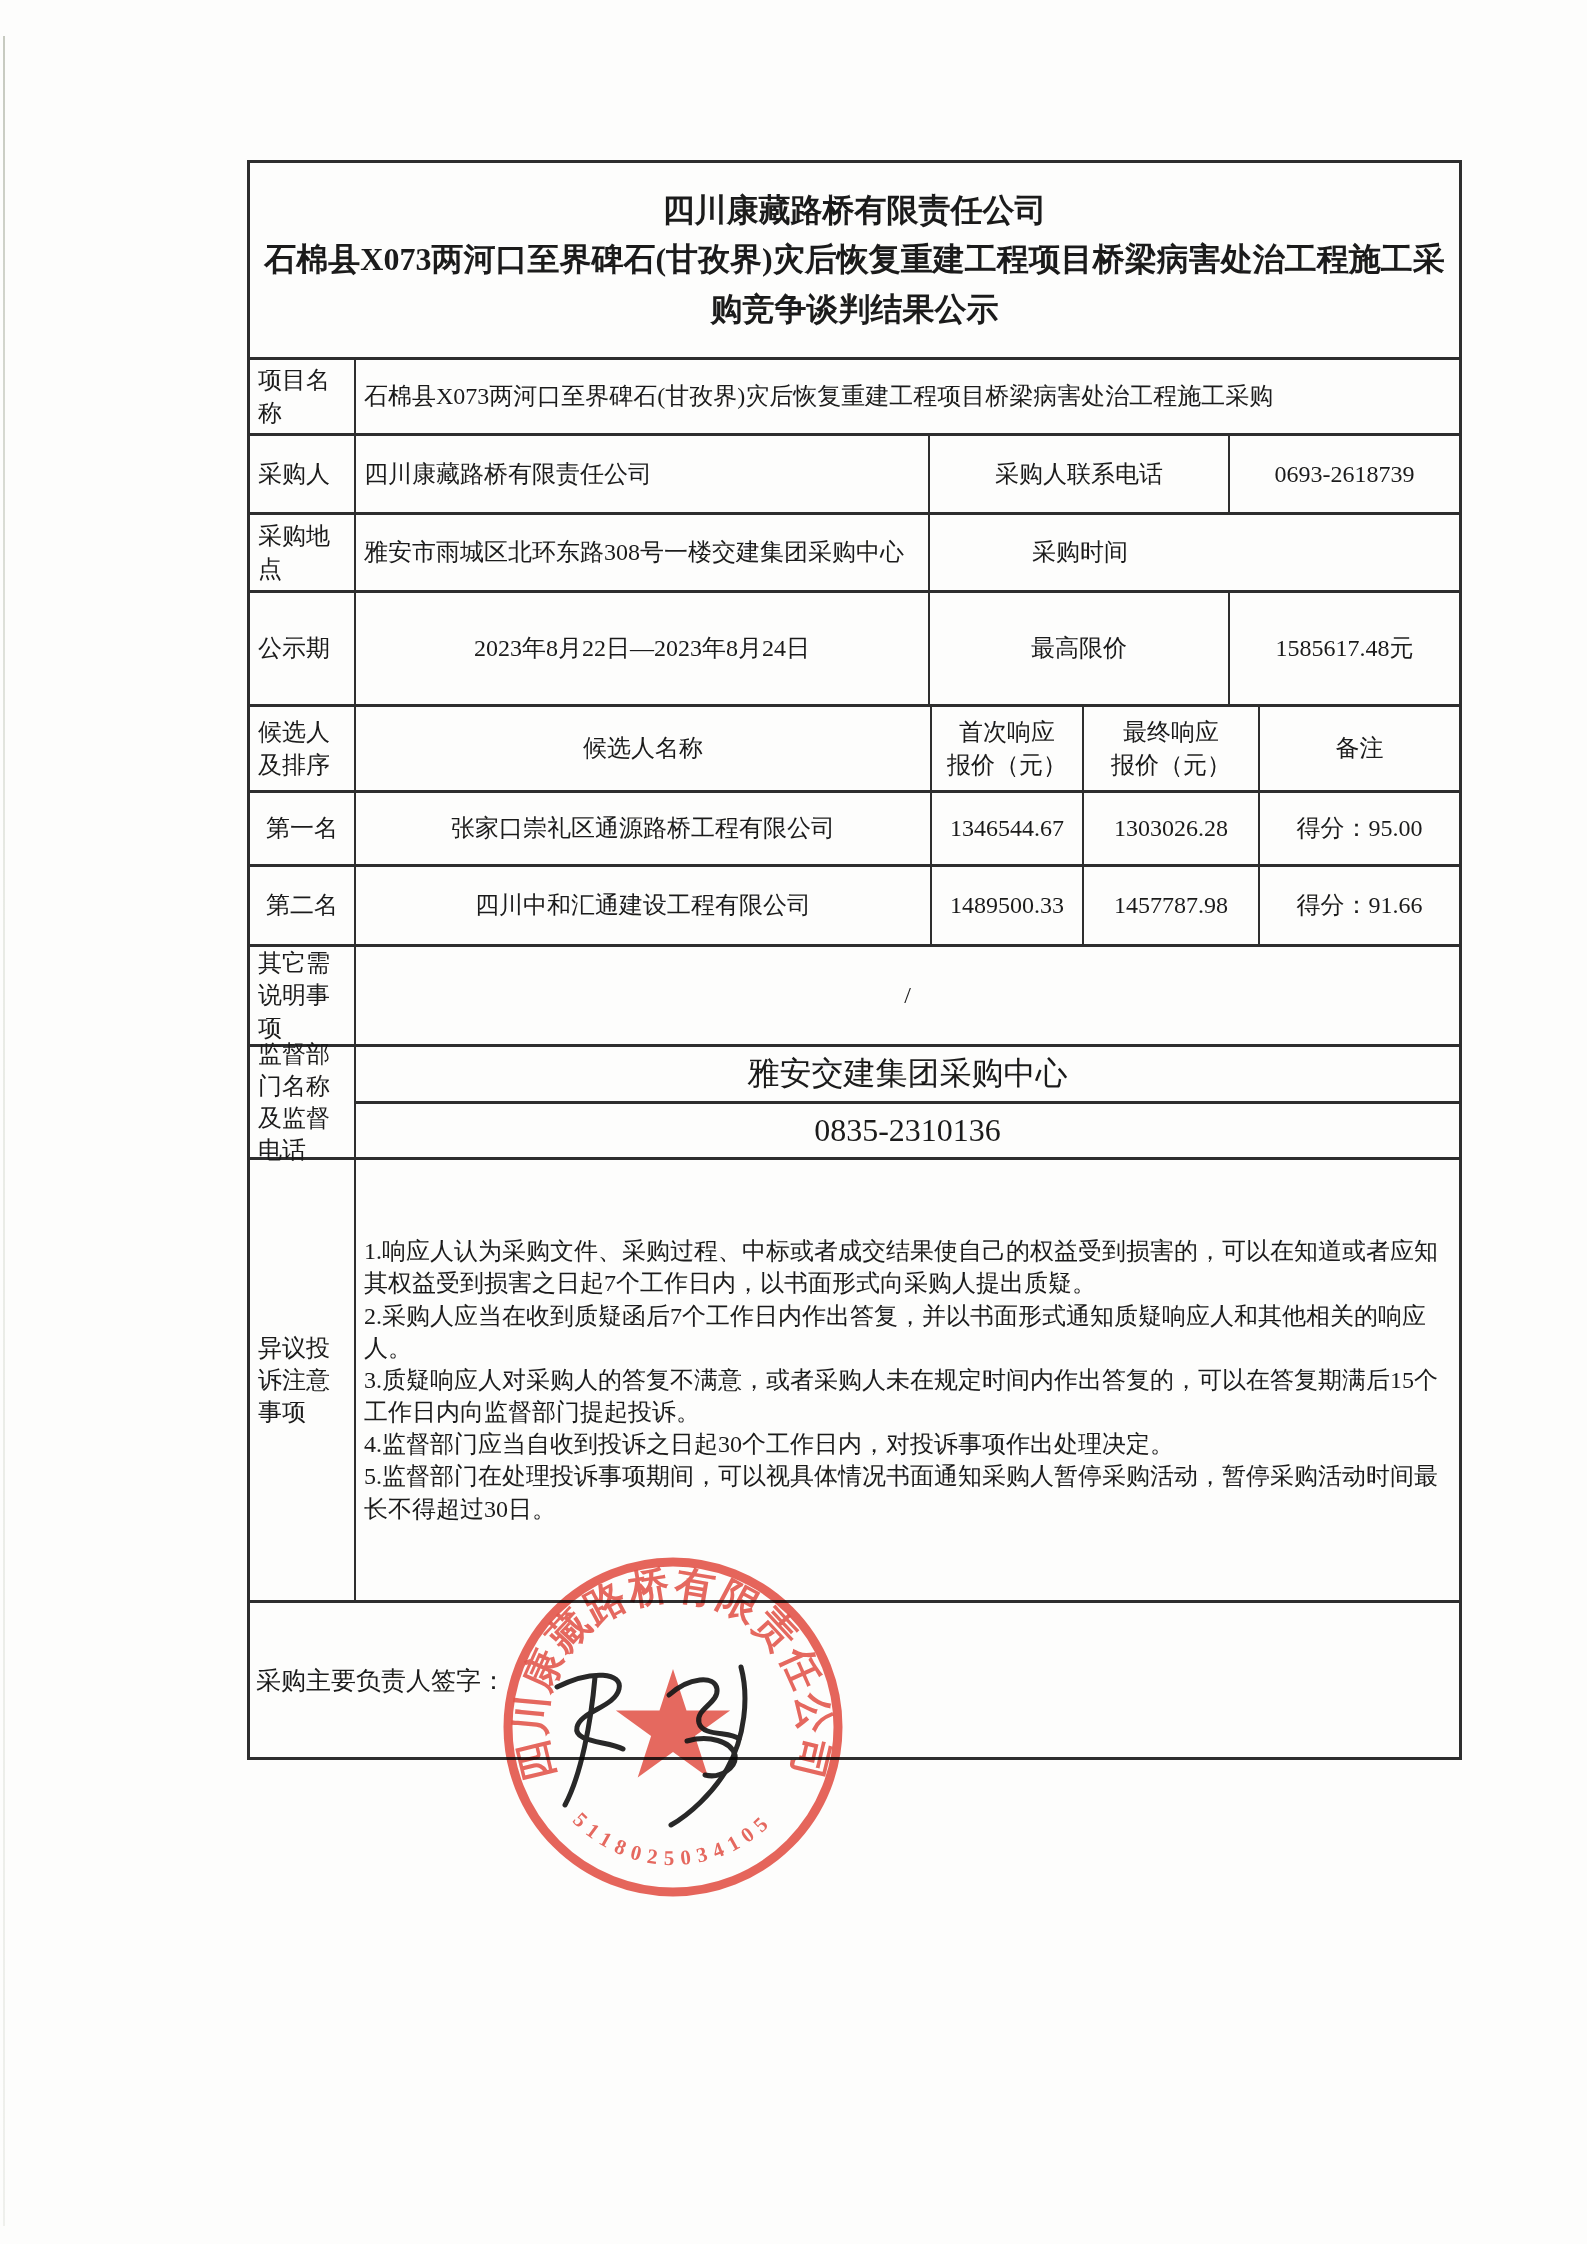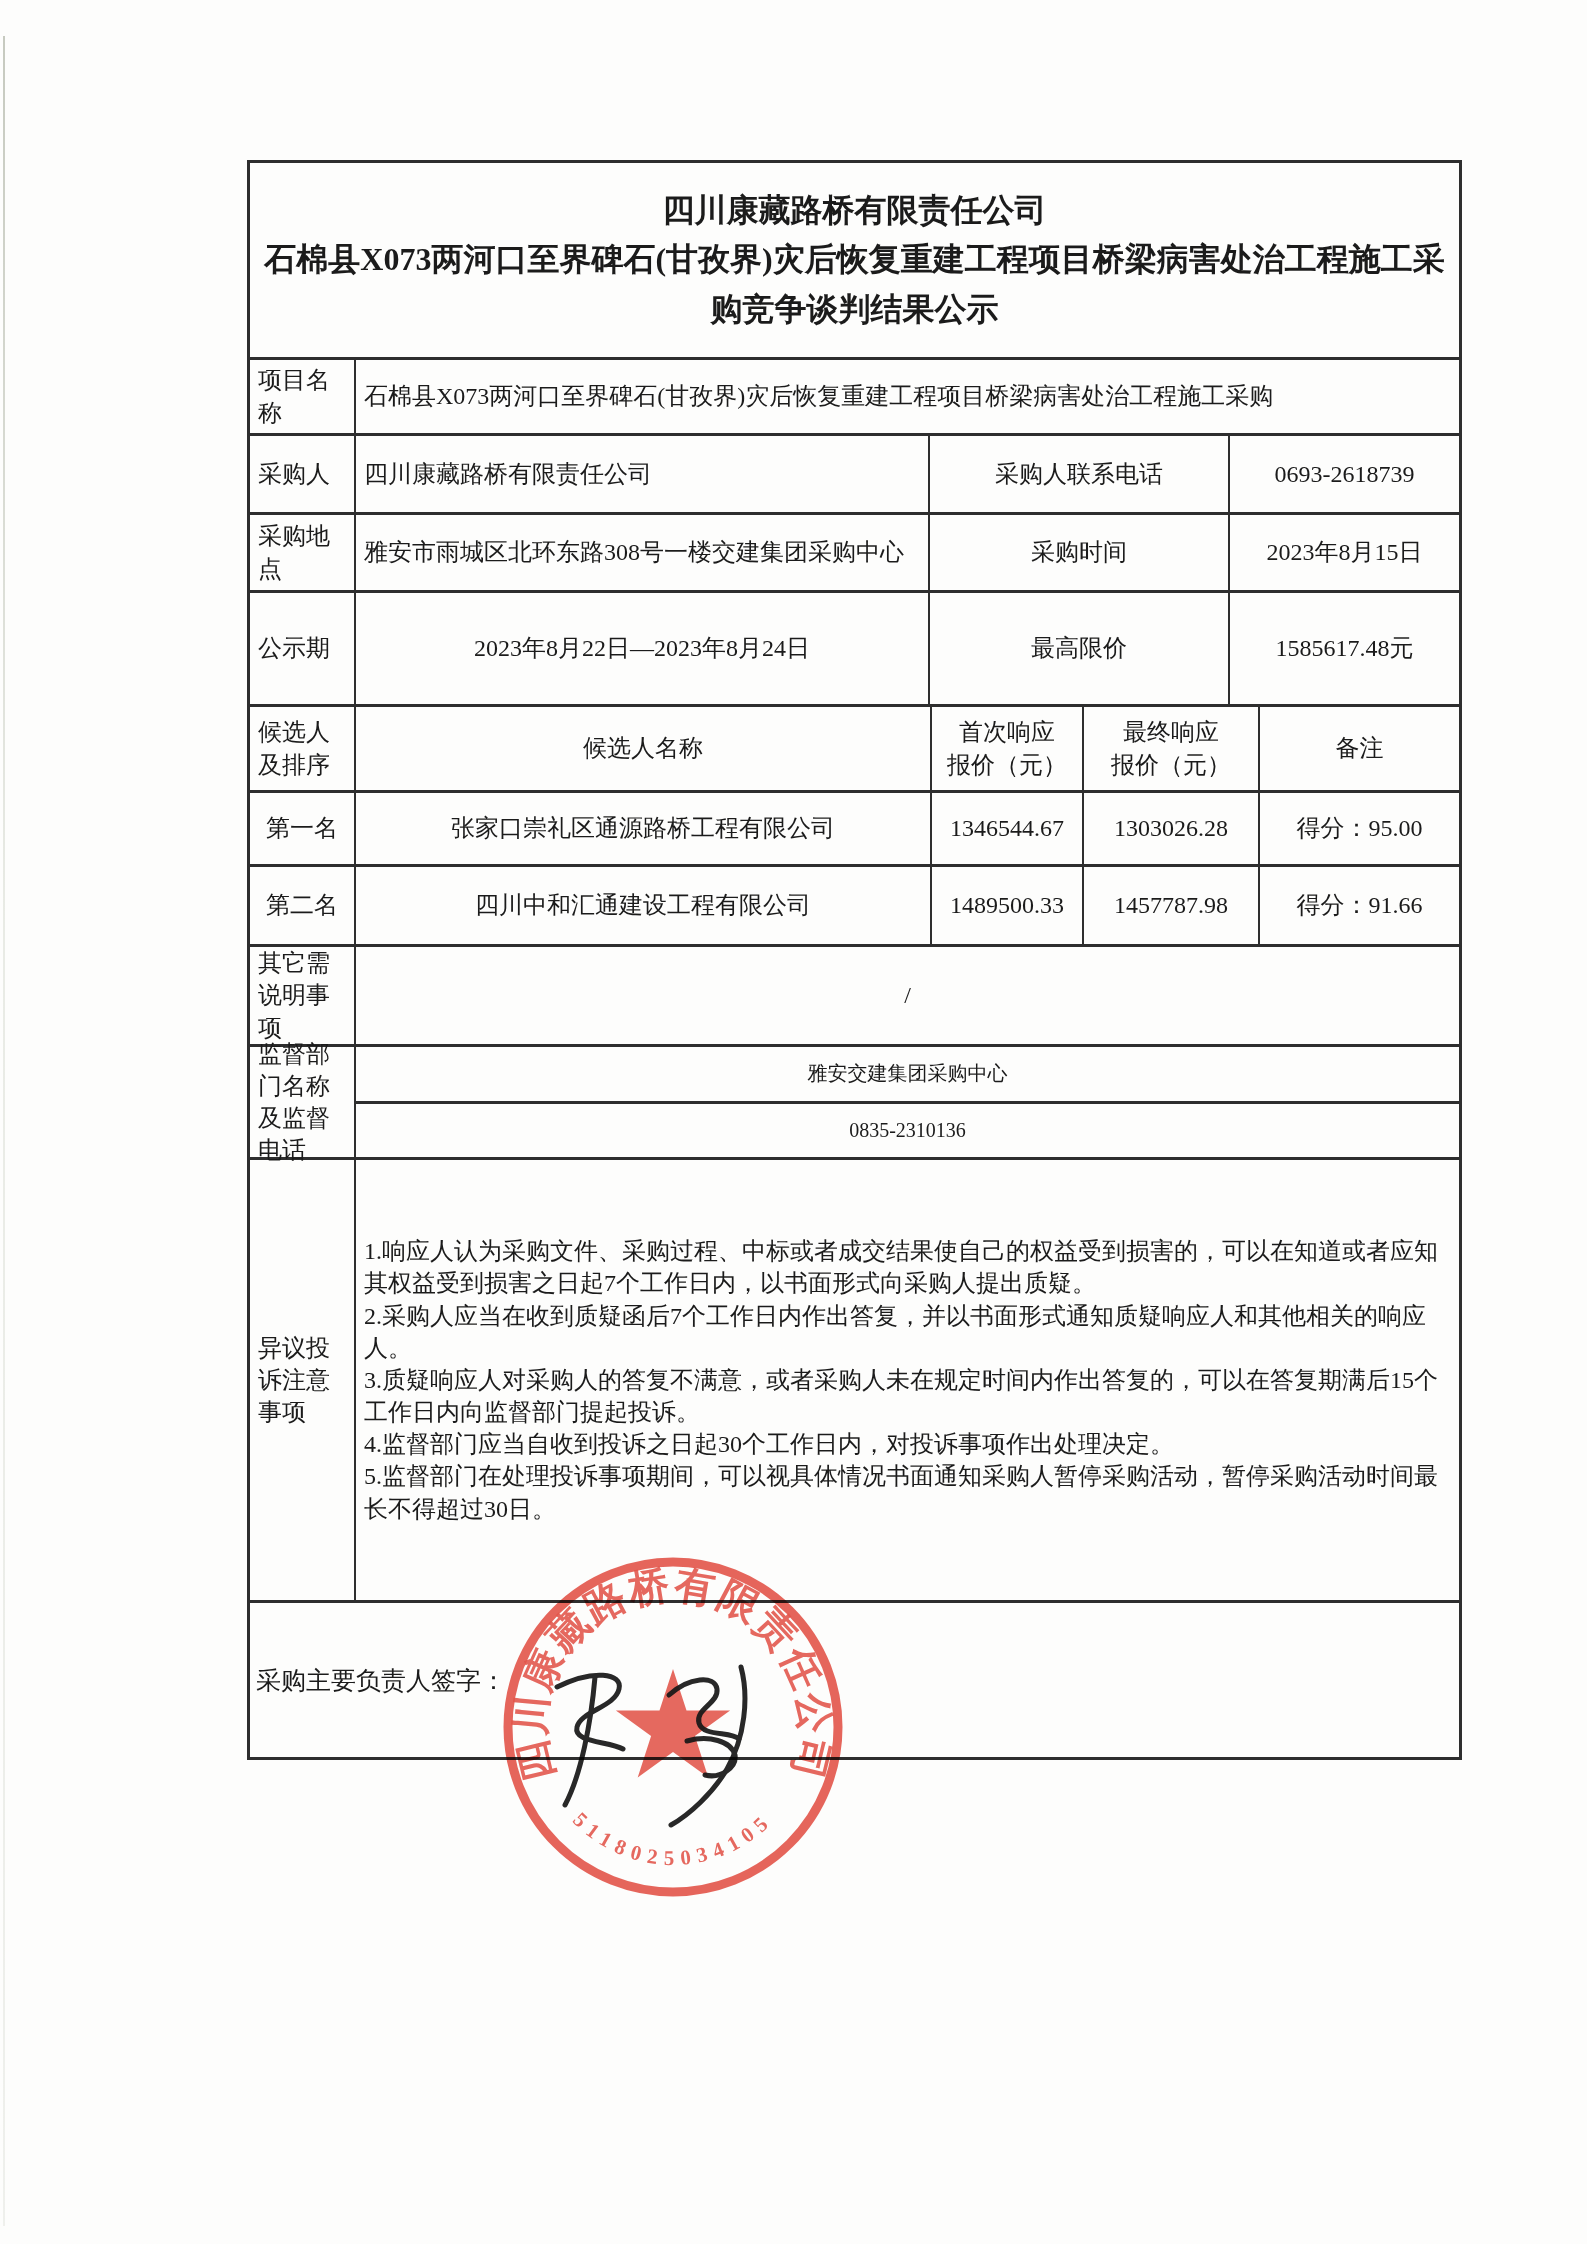--- a/index.html
+++ b/index.html
@@ -64,21 +64,21 @@
   .h-k{height:154px;}
   .title-row{
     flex-direction:column;justify-content:center;align-items:center;
     text-align:center;font-weight:bold;font-size:32px;line-height:1.55;
     padding:0 6px;box-sizing:border-box;
   }
   .title-main{width:100%;}
   .subcol{display:flex;flex-direction:column;}
   .subrow{
     box-sizing:border-box;display:flex;align-items:center;justify-content:center;
-    font-size:20px;flex:1;text-align:right;
+    font-size:32px;flex:1;text-align:right;
   }
   .subrow:first-child{border-bottom:3px solid var(--line);}
   .objection-body{
     flex-direction:column;align-items:flex-start;justify-content:center;
     padding:6px 12px 6px 8px;
   }
   .objection-body div{width:100%;}
   .sig-cell{
     box-sizing:border-box;display:flex;align-items:center;
     font-size:25px;padding-left:6px;flex:1;
@@ -109,21 +109,20 @@
     <div class="cell label">采购人</div>
     <div class="cell w-val">四川康藏路桥有限责任公司</div>
     <div class="cell w-pl c">采购人联系电话</div>
     <div class="cell grow c">0693-2618739</div>
   </div>
 
   <div class="row h-c">
     <div class="cell label">采购地点</div>
     <div class="cell w-val">雅安市雨城区北环东路308号一楼交建集团采购中心</div>
     <div class="cell w-pl c">采购时间</div>
-    <div class="cell grow c">2023年8月15日</div>
   </div>
 
   <div class="row h-d">
     <div class="cell label">公示期</div>
     <div class="cell w-val c">2023年8月22日—2023年8月24日</div>
     <div class="cell w-pl c">最高限价</div>
     <div class="cell grow c">1585617.48元</div>
   </div>
 
   <div class="row h-e">

